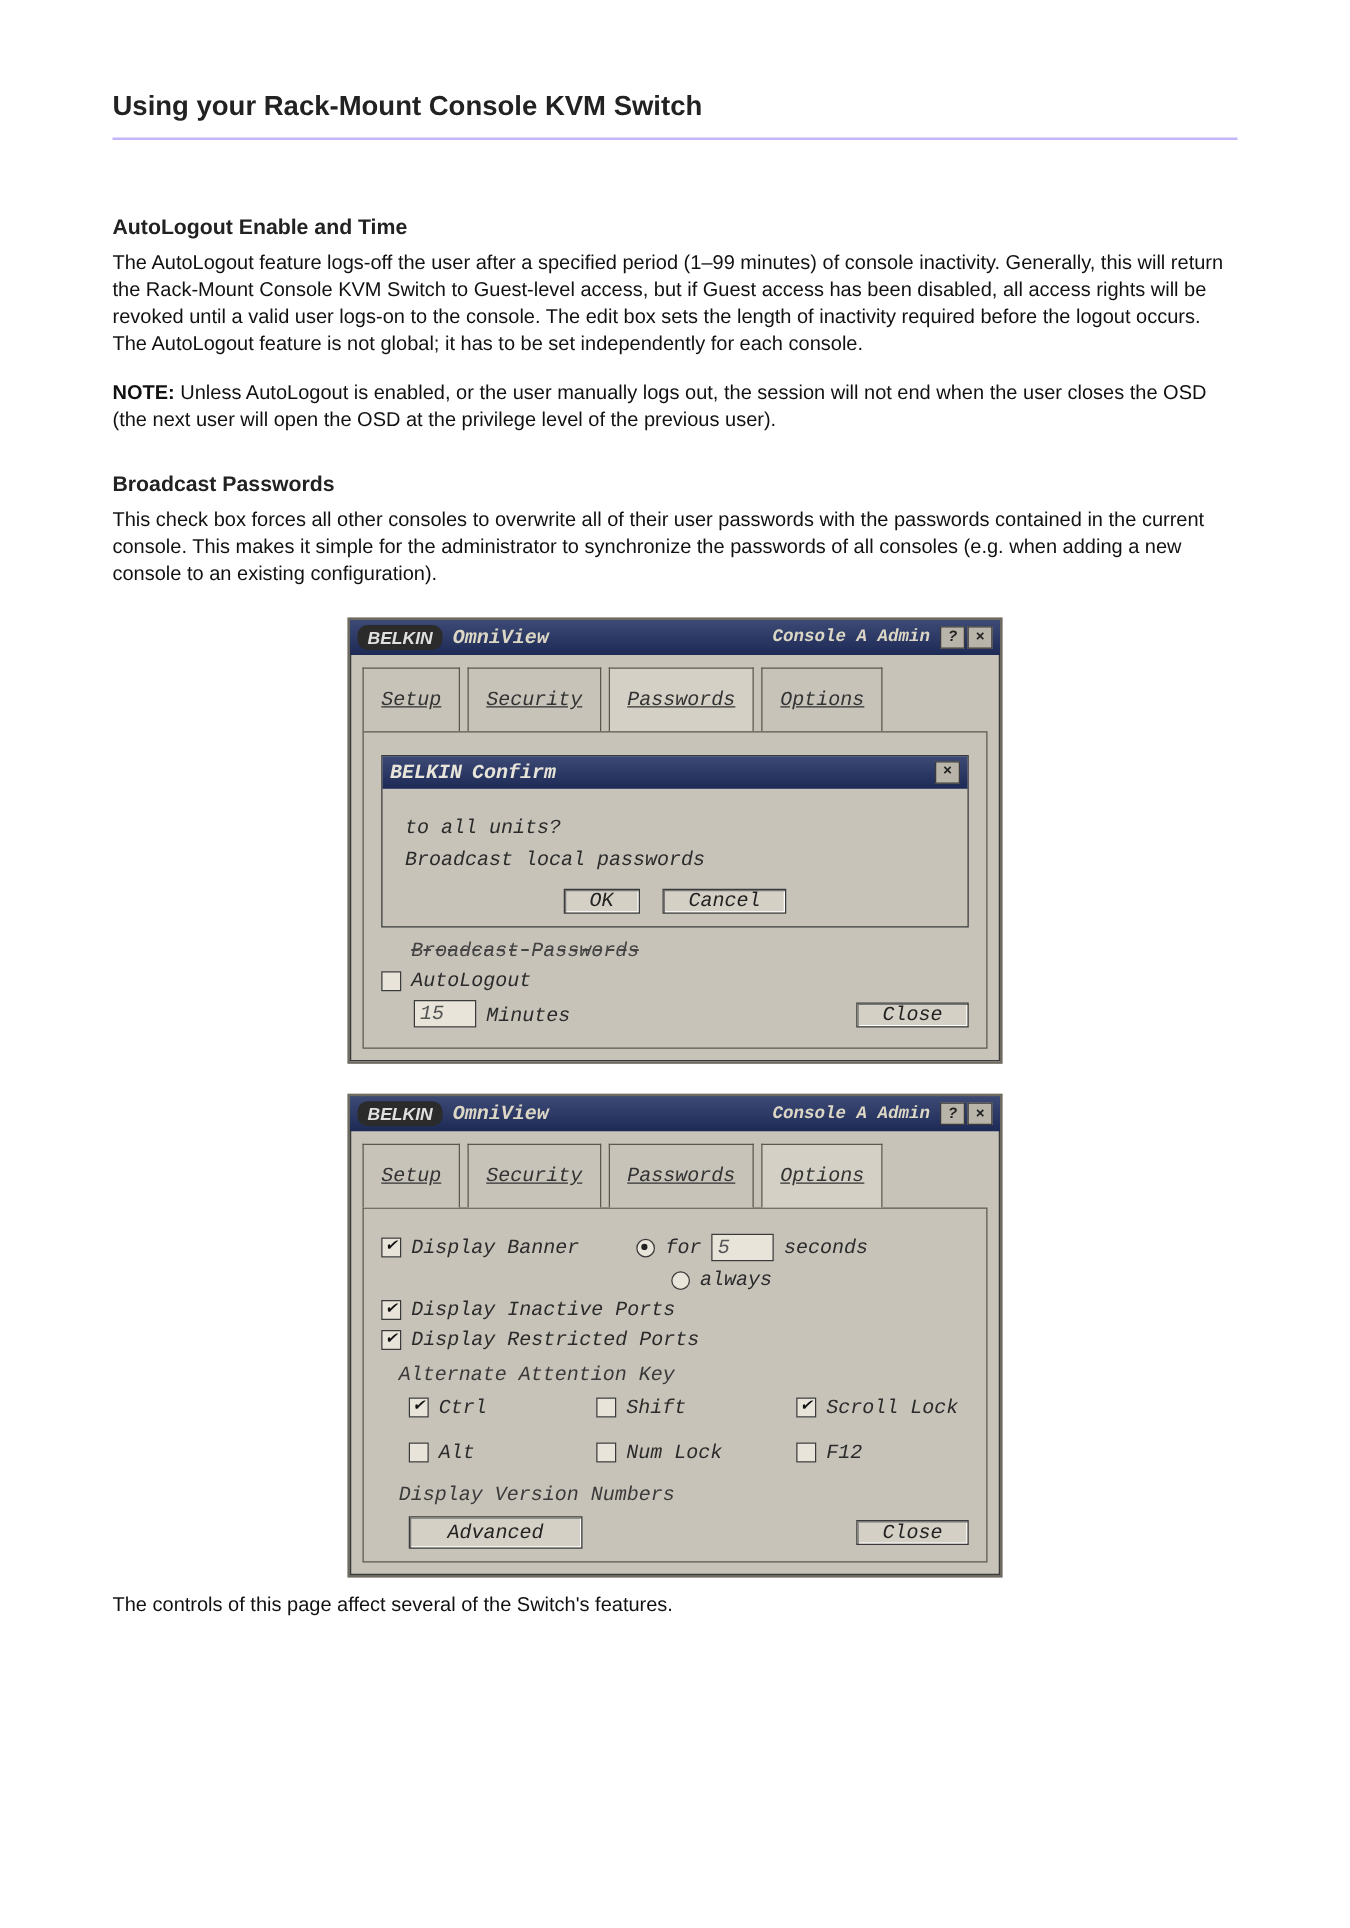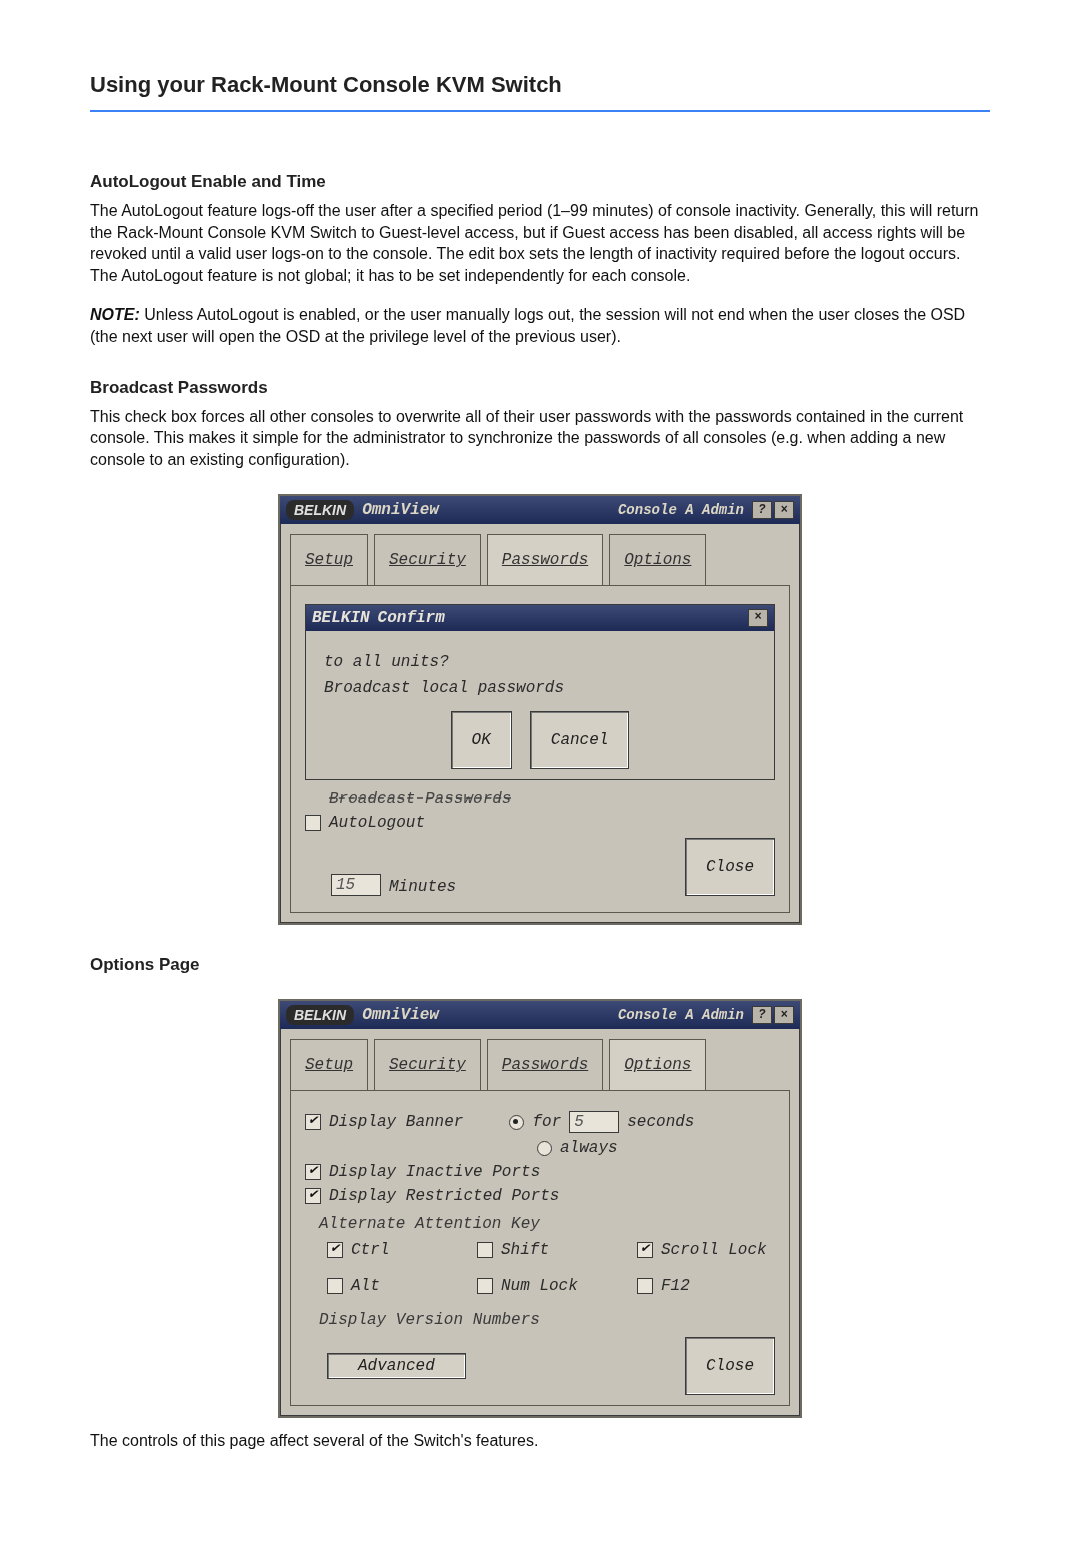--- a/index.html
+++ b/index.html
@@ -15,38 +15,37 @@
     min-height: 1542px;
     position: relative;
     box-sizing: border-box;
     padding: 72px 90px 40px 90px;
   }
   .running-head {
     font-weight: bold;
     font-size: 22px;
     color: #222;
     padding-bottom: 12px;
-    border-bottom: 2px solid #3b82f6;
+    border-bottom: 2px solid #c4b5fd;
     margin-bottom: 60px;
   }
   h2.section {
     font-size: 17px;
     font-weight: bold;
     color: #222;
     margin: 30px 0 8px 0;
   }
   p.body {
     font-size: 16px;
     line-height: 1.35;
     color: #111;
     margin: 8px 0 18px 0;
   }
   .note-lead {
     font-weight: bold;
-    font-style: italic;
   }
   .figure-wrap {
     text-align: center;
     margin: 24px 0 12px 0;
     font-style: italic;
   }
   
   .osd {
     display: inline-block;
     text-align: left;
@@ -154,21 +153,21 @@
     position: absolute;
     left: 3px; top: 3px;
     width: 5px; height: 5px;
     background: #222;
     border-radius: 50%;
   }
   .osd-btn {
     display: inline-block;
     border: 1px solid #3a3a3a;
     background: #d4d0c4;
-    padding: 19px 20px;
+    padding: 0 20px;
     color: #222;
     box-shadow: 1px 1px 0 #777 inset, -1px -1px 0 #fff inset;
   }
   .osd-edit {
     display: inline-block;
     width: 40px;
     border: 1px solid #3a3a3a;
     background: #e8e4d8;
     color: #555;
     padding: 1px 4px;
@@ -302,21 +301,20 @@
         <div class="osd-row indent">
           <span class="osd-edit">15</span>
           <span>Minutes</span>
           <span style="flex:1;"></span>
           <span class="osd-btn">Close</span>
         </div>
       </div>
     </div>
   </div>
 
-  <h2 class="section">Options Page</h2>
 
   <div class="figure-wrap">
     <div class="osd">
       <div class="osd-title">
         <span class="brand">BELKIN</span>
         <span class="omni">OmniView</span>
         <span class="right">Console A  Admin</span>
         <span class="winbtns">
           <span class="wbtn">?</span>
           <span class="wbtn">×</span>

